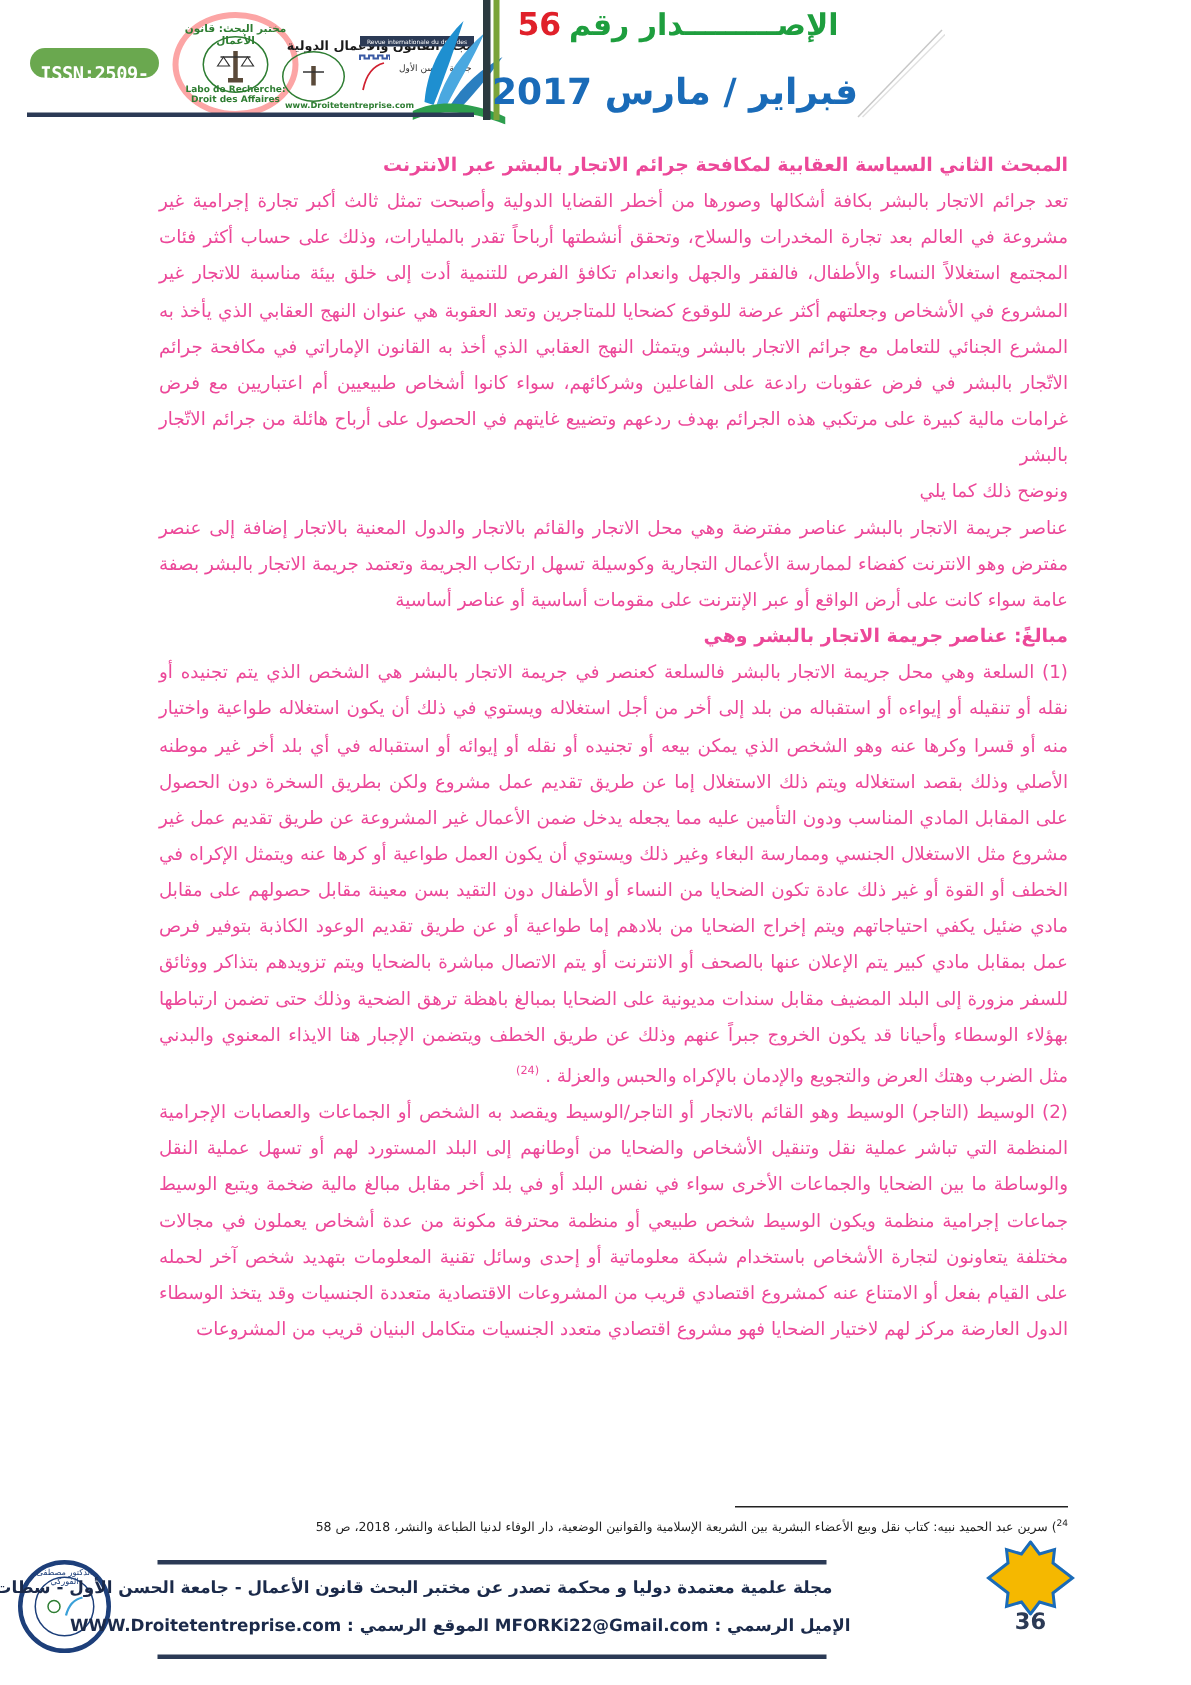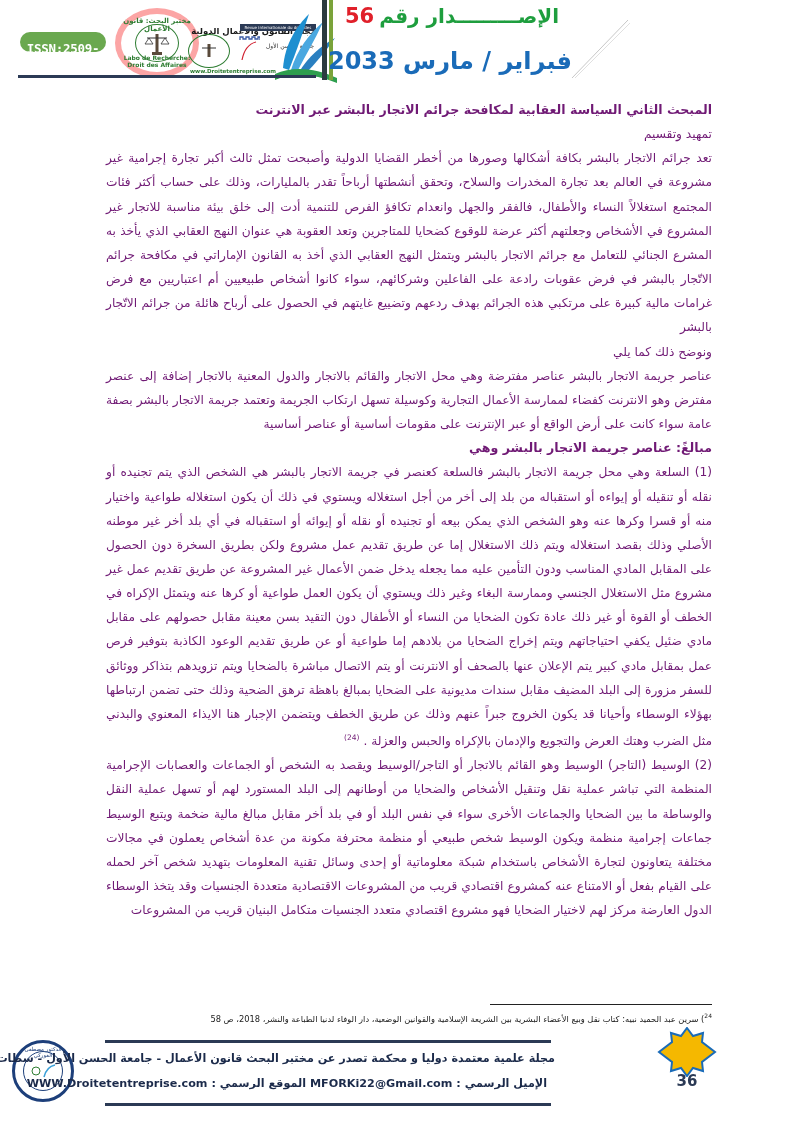--- a/index.html
+++ b/index.html
@@ -9,21 +9,21 @@
   
   .header { position: absolute; left: 0; top: 0; width: 794px; height: 90px; }
   .issn-pill {
     position: absolute; left: 20px; top: 32px; width: 86px; height: 20px;
     background: #6aa84f; border-radius: 18px;
     color: #fff; font-family: "DejaVu Sans Mono", monospace; font-weight: bold;
     font-size: 12.5px; line-height: 34px; text-align: center; letter-spacing: -0.3px;
   }
   .lab-seal {
     position: absolute; left: 115px; top: 8px; width: 84px; height: 70px;
-    border: 6px solid #fca5a5; border-radius: 50%;
+    border: 4px solid #fca5a5; border-radius: 50%;
     display: flex; align-items: center; justify-content: center;
   }
   .lab-seal .inner { width: 44px; height: 38px; border: 1.5px solid #2e7d32; border-radius: 50%; display:flex; align-items:center; justify-content:center; }
   .lab-seal .ring-text { position:absolute; top: 3px; width: 100%; text-align:center; font-size: 7px; color:#2e7d32; font-weight: bold; }
   .lab-seal .ring-text.bottom { top: auto; bottom: 4px; font-size: 6px; }
 
   .journal-block { position: absolute; left: 188px; top: 6px; width: 128px; height: 66px; }
   .journal-title-ar { position: absolute; right: 0; top: 20px; font-size: 8.5px; font-weight: bold; color: #1a1a1a; direction: rtl; white-space: nowrap; }
   .journal-bar { position: absolute; right: 0; top: 18px; width: 76px; height: 7px; background: #2b3a55; color:#fff; font-size: 4px; line-height: 7px; text-align:center; overflow:hidden; }
   .mini-seal { position: absolute; left: 0; top: 28px; width: 42px; height: 34px; border: 1.5px solid #2e7d32; border-radius: 50%; display:flex; align-items:center; justify-content:center; }
@@ -47,21 +47,21 @@
     direction: rtl; text-align: center; white-space: nowrap;
     color: #1a6bb8; font-weight: bold; font-size: 24px;
   }
   .diag-line { position: absolute; left: 570px; top: 18px; width: 60px; height: 62px; }
 
   
   .content {
     position: absolute; left: 106px; top: 98px; width: 606px;
     direction: rtl; text-align: justify; text-align-last: right;
     font-family: "DejaVu Sans", sans-serif; font-size: 12.2px; line-height: 24.15px;
-    color: #701a75;
+    color: #ec4899;
   }
   .content p { margin: 0; }
   .content .h-bold { font-weight: bold; font-size: 12.6px; }
   .content .plain { text-align: right; }
   .fn-ref { font-size: 7.5px; vertical-align: super; margin-right: 4px; }
 
   
   .fn-rule { position: absolute; left: 490px; top: 1004px; width: 222px; height: 1px; background: #222; }
   .footnote {
     position: absolute; left: 106px; top: 1012px; width: 606px; direction: rtl; text-align: right;
@@ -70,21 +70,21 @@
   .footnote sup { font-size: 6px; }
 
   
   .footer-rule-top { position: absolute; left: 105px; top: 1040px; width: 446px; height: 3px; background: #2b3a55; }
   .footer-rule-bot { position: absolute; left: 105px; top: 1103px; width: 446px; height: 3px; background: #2b3a55; }
   .footer-line1 {
     position: absolute; left: 100px; top: 1052px; width: 455px; direction: rtl; text-align: center;
     font-size: 11.2px; font-weight: bold; color: #1b2a4a; white-space: nowrap;
   }
   .footer-line2 {
-    position: absolute; left: 92px; top: 1077px; width: 455px; direction: rtl; text-align: center;
+    position: absolute; left: 112px; top: 1077px; width: 455px; direction: rtl; text-align: center;
     font-size: 11.2px; font-weight: bold; color: #1b2a4a; white-space: nowrap;
   }
   .footer-line2 .ltr { direction: ltr; unicode-bidi: embed; }
   .page-star { position: absolute; left: 655px; top: 1027px; width: 64px; height: 50px; }
   .page-num {
     position: absolute; left: 655px; top: 1036px; width: 64px; text-align: center;
     font-size: 15px; font-weight: bold; color: #2b3a55; margin-top: 36px;
   }
   .round-seal {
     position: absolute; left: 12px; top: 1040px; width: 62px; height: 62px; border-radius: 50%;
@@ -139,30 +139,29 @@
   </svg>
 
   <div class="header-rule"></div>
   <div class="vbar-dark"></div>
   <div class="vbar-green"></div>
 
   <div class="issue-line">
     <span class="issue-label">الإصـــــــــدار رقم</span>
     <span class="issue-num">56</span>
   </div>
-  <div class="date-line">فبراير / مارس 2033</div>
+  <div class="date-line">فبراير / مارس 2017</div>
   <svg class="diag-line" viewBox="0 0 60 62">
     <line x1="2" y1="60" x2="58" y2="2" stroke="#c8c8c8" stroke-width="1"></line>
     <line x1="5" y1="60" x2="60" y2="5" stroke="#e0e0e0" stroke-width="1"></line>
   </svg>
 </div>
 
 <div class="content">
   <p class="h-bold plain">المبحث الثاني السياسة العقابية لمكافحة جرائم الاتجار بالبشر عبر الانترنت</p>
-  <p class="plain">تمهيد وتقسيم</p>
   <p>تعد جرائم الاتجار بالبشر بكافة أشكالها وصورها من أخطر القضايا الدولية وأصبحت تمثل ثالث أكبر تجارة إجرامية غير مشروعة في العالم بعد تجارة المخدرات والسلاح، وتحقق أنشطتها أرباحاً تقدر بالمليارات، وذلك على حساب أكثر فئات المجتمع استغلالاً النساء والأطفال، فالفقر والجهل وانعدام تكافؤ الفرص للتنمية أدت إلى خلق بيئة مناسبة للاتجار غير المشروع في الأشخاص وجعلتهم أكثر عرضة للوقوع كضحايا للمتاجرين  وتعد العقوبة هي عنوان النهج العقابي الذي يأخذ به المشرع الجنائي للتعامل مع جرائم الاتجار بالبشر ويتمثل النهج العقابي الذي أخذ به القانون الإماراتي في مكافحة جرائم الاتّجار بالبشر في فرض عقوبات رادعة على الفاعلين وشركائهم، سواء كانوا أشخاص طبيعيين أم اعتباريين مع فرض غرامات مالية كبيرة على مرتكبي هذه الجرائم بهدف ردعهم وتضييع غايتهم في الحصول على أرباح هائلة من جرائم الاتّجار بالبشر</p>
   <p class="plain">ونوضح ذلك كما يلي</p>
   <p>عناصر جريمة  الاتجار بالبشر عناصر مفترضة وهي  محل  الاتجار  والقائم  بالاتجار والدول المعنية بالاتجار إضافة  إلى عنصر مفترض  وهو الانترنت  كفضاء  لممارسة الأعمال التجارية وكوسيلة تسهل ارتكاب الجريمة وتعتمد جريمة الاتجار بالبشر بصفة عامة سواء كانت  على أرض الواقع أو عبر الإنترنت على مقومات أساسية أو عناصر أساسية</p>
   <p class="h-bold plain">مبالغً: عناصر جريمة  الاتجار بالبشر وهي</p>
   <p><span>(1) السلعة وهي محل جريمة الاتجار بالبشر فالسلعة كعنصر في جريمة الاتجار بالبشر هي الشخص الذي يتم تجنيده أو نقله أو تنقيله أو إيواءه أو استقباله من بلد إلى أخر من أجل استغلاله ويستوي في ذلك أن يكون استغلاله طواعية واختيار منه أو قسرا وكرها عنه وهو الشخص الذي يمكن بيعه أو تجنيده أو نقله أو إيوائه أو استقباله في أي بلد أخر غير موطنه الأصلي وذلك بقصد استغلاله ويتم ذلك الاستغلال إما عن طريق تقديم عمل مشروع ولكن بطريق السخرة دون الحصول على المقابل المادي المناسب ودون التأمين عليه مما يجعله يدخل ضمن الأعمال غير المشروعة عن طريق تقديم عمل غير مشروع مثل الاستغلال الجنسي وممارسة البغاء وغير ذلك ويستوي أن يكون العمل طواعية أو كرها عنه ويتمثل الإكراه في الخطف أو القوة أو غير ذلك عادة تكون الضحايا من النساء أو الأطفال دون التقيد بسن معينة مقابل حصولهم على مقابل مادي ضئيل يكفي احتياجاتهم ويتم إخراج الضحايا من بلادهم إما طواعية أو عن طريق تقديم الوعود الكاذبة بتوفير فرص عمل بمقابل مادي كبير يتم الإعلان عنها بالصحف أو الانترنت أو يتم الاتصال مباشرة بالضحايا ويتم تزويدهم بتذاكر ووثائق للسفر مزورة إلى البلد المضيف مقابل سندات مديونية على الضحايا بمبالغ باهظة ترهق الضحية وذلك حتى تضمن ارتباطها بهؤلاء الوسطاء وأحيانا قد يكون الخروج جبراً عنهم وذلك عن طريق الخطف ويتضمن الإجبار هنا الايذاء المعنوي والبدني مثل الضرب وهتك العرض والتجويع والإدمان بالإكراه والحبس والعزلة  .</span><span class="fn-ref">(24)</span></p>
   <p>(2) الوسيط (التاجر) الوسيط وهو القائم  بالاتجار أو التاجر/الوسيط ويقصد  به  الشخص  أو الجماعات  والعصابات الإجرامية المنظمة التي تباشر عملية نقل وتنقيل الأشخاص والضحايا من أوطانهم إلى البلد المستورد لهم أو تسهل عملية النقل والوساطة ما بين الضحايا والجماعات الأخرى سواء في نفس البلد أو في بلد أخر مقابل مبالغ مالية ضخمة ويتبع الوسيط جماعات إجرامية منظمة ويكون الوسيط شخص طبيعي أو منظمة محترفة مكونة من عدة أشخاص يعملون في مجالات مختلفة يتعاونون لتجارة الأشخاص باستخدام شبكة معلوماتية أو إحدى وسائل تقنية المعلومات بتهديد شخص آخر لحمله على القيام بفعل أو الامتناع عنه كمشروع اقتصادي قريب من المشروعات الاقتصادية متعددة الجنسيات وقد يتخذ الوسطاء الدول العارضة مركز لهم لاختيار الضحايا فهو مشروع اقتصادي متعدد الجنسيات متكامل البنيان قريب من المشروعات</p>
 </div>
 
 <div class="fn-rule"></div>
 <div class="footnote">

